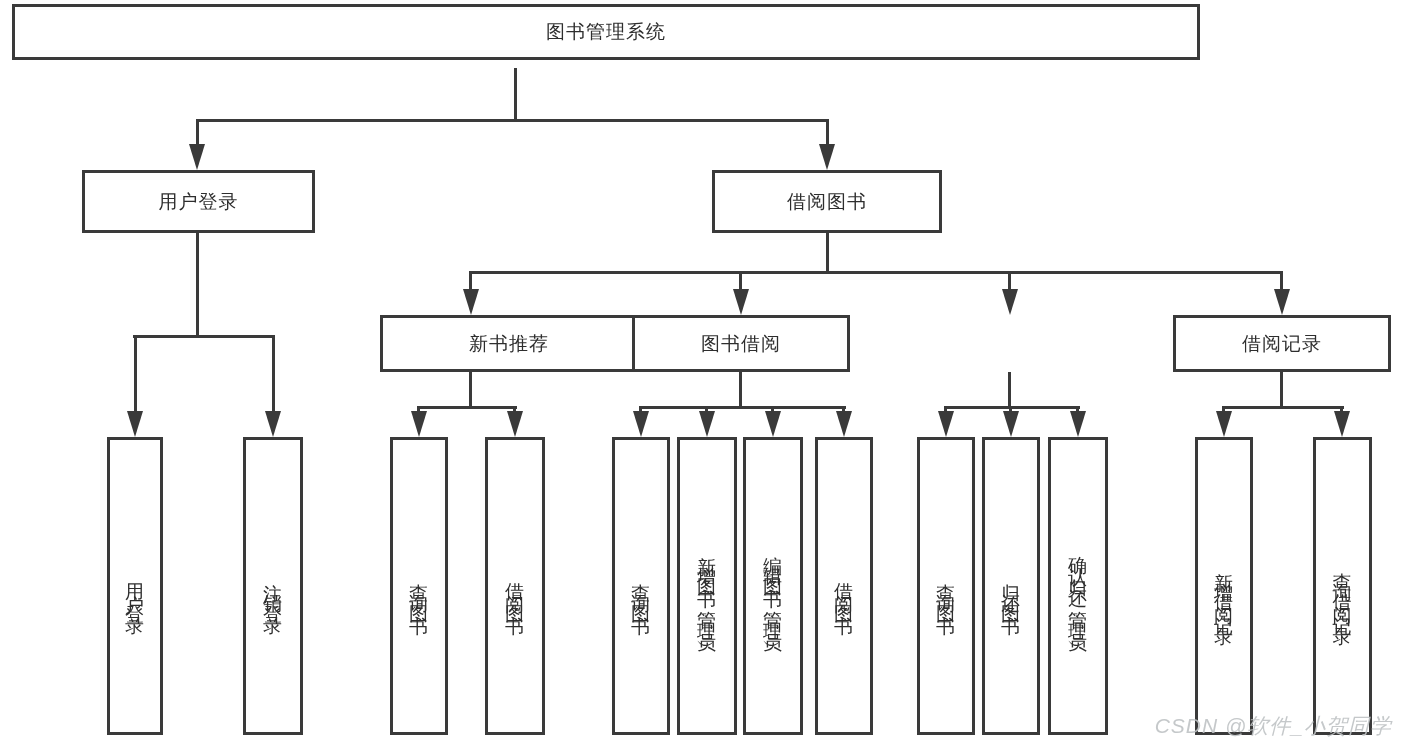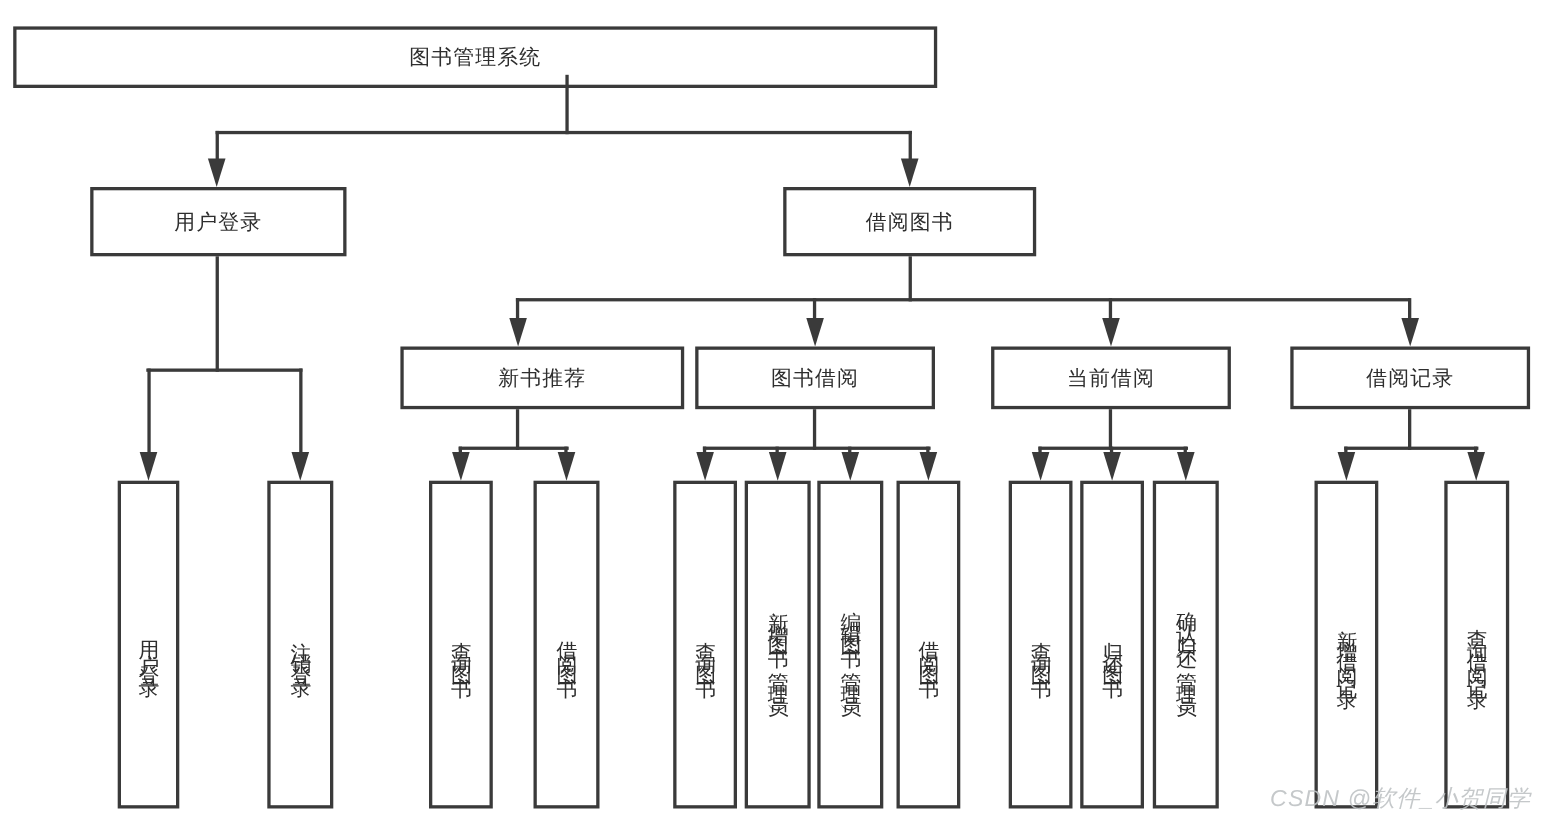--- a/index.html
+++ b/index.html
@@ -65,21 +65,21 @@
     z-index: 5;
     letter-spacing: 1px;
     font-style: italic;
   }
 </style>
 </head>
 <body>
 
 <div class="stage">
 
-  <div class="box" style="left:12px;top:24px;width:840px;height:56px">图书管理系统</div>
+  <div class="box" style="left:12px;top:4px;width:1188px;height:56px">图书管理系统</div>
 
   <div class="v-line" style="left:514px;top:68px;height:54px"></div>
   <div class="h-line" style="left:196px;top:119px;width:633px"></div>
 
   <div class="v-line" style="left:196px;top:119px;height:32px"></div>
   <div class="arrow-down" style="left:189px;top:144px"></div>
   <div class="v-line" style="left:826px;top:119px;height:32px"></div>
   <div class="arrow-down" style="left:819px;top:144px"></div>
 
   <div class="box" style="left:82px;top:170px;width:233px;height:63px">用户登录</div>
@@ -96,23 +96,22 @@
   <div class="h-line" style="left:469px;top:271px;width:813px"></div>
   <div class="v-line" style="left:469px;top:271px;height:24px"></div>
   <div class="arrow-down" style="left:463px;top:289px"></div>
   <div class="v-line" style="left:739px;top:271px;height:24px"></div>
   <div class="arrow-down" style="left:733px;top:289px"></div>
   <div class="v-line" style="left:1008px;top:271px;height:24px"></div>
   <div class="arrow-down" style="left:1002px;top:289px"></div>
   <div class="v-line" style="left:1280px;top:271px;height:24px"></div>
   <div class="arrow-down" style="left:1274px;top:289px"></div>
 
-  <div class="box" style="left:364px;top:315px;width:258px;height:57px">新书推荐</div>
+  <div class="box" style="left:380px;top:315px;width:258px;height:57px">新书推荐</div>
   <div class="box" style="left:632px;top:315px;width:218px;height:57px">图书借阅</div>
-  <div class="box" style="left:901px;top:315px;width:218px;height:57px">当前借阅</div>
   <div class="box" style="left:1173px;top:315px;width:218px;height:57px">借阅记录</div>
 
   <div class="v-line" style="left:469px;top:372px;height:37px"></div>
   <div class="h-line" style="left:417px;top:406px;width:100px"></div>
   <div class="v-line" style="left:417px;top:406px;height:12px"></div>
   <div class="arrow-down" style="left:411px;top:411px"></div>
   <div class="v-line" style="left:513px;top:406px;height:12px"></div>
   <div class="arrow-down" style="left:507px;top:411px"></div>
 
   <div class="v-line" style="left:739px;top:372px;height:37px"></div>

